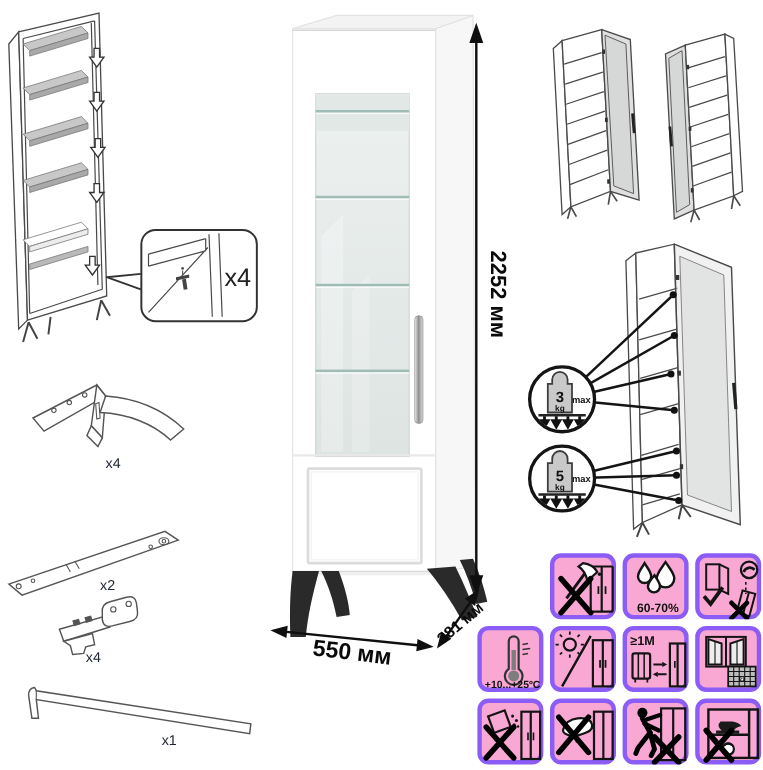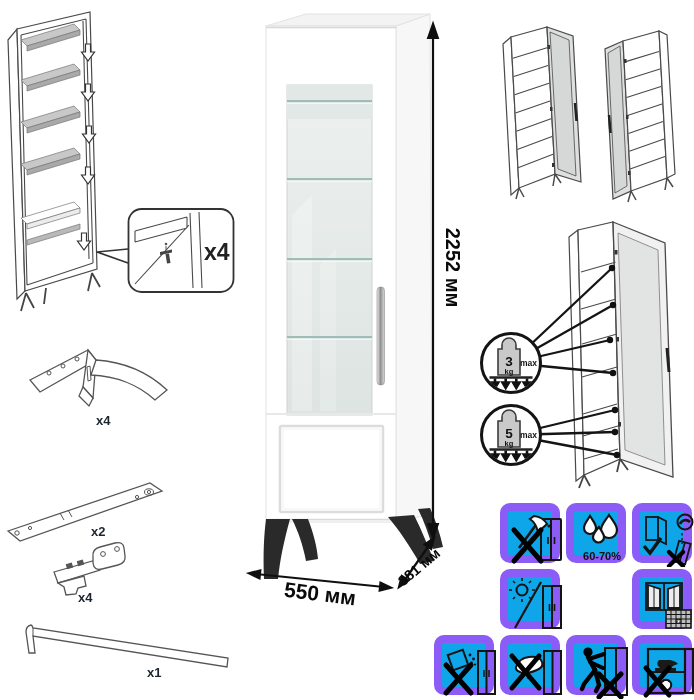--- a/index.html
+++ b/index.html
@@ -1,22 +1,22 @@
 <!DOCTYPE html>
 <html><head>
 <meta charset="utf-8">
 <style>
   html,body{margin:0;padding:0;background:#fff;}
   #stage{position:relative;width:694px;height:700px;background:#fff;overflow:hidden;
          font-family:"Liberation Sans",sans-serif;}
   #stage svg{position:absolute;}
-  .qty{position:absolute;font-weight:bold;color:#1c2430;font-size:13px;}
+  .qty{position:absolute;font-weight:normal;color:#1c2430;font-size:13px;}
   .dim{position:absolute;font-weight:bold;color:#0a0a0a;text-align:center;}
-  .cell{position:absolute;width:60px;height:60px;border:8px solid #8b5cf6;border-radius:10px;
-        background:#0ea5e9;box-sizing:border-box;padding-left:24px;}
+  .cell{position:absolute;width:60px;height:60px;border:4px solid #8b5cf6;border-radius:10px;
+        background:#f9a8d4;box-sizing:border-box;padding-left:24px;}
   .cell svg{position:absolute;left:0;top:0;width:56px;height:56px;}
   .cell text{font-family:"Liberation Sans",sans-serif;font-weight:bold;fill:#101010;}
   .load-circle{position:absolute;width:62px;height:62px;border:3px solid #141414;border-radius:50%;
                background:#fff;box-sizing:border-box;overflow:hidden;}
   .load-circle svg{position:absolute;left:0;top:0;width:56px;height:56px;}
   .load-circle text{font-family:"Liberation Sans",sans-serif;font-weight:bold;fill:#111;}
   .wire{fill:#fff;stroke:#4a4a4a;stroke-width:1.2;}
   .wln{fill:none;stroke:#4a4a4a;stroke-width:1.1;}
 </style>
 </head>
@@ -300,20 +300,33 @@
       <g transform="rotate(15 42 42)">
             <rect x="36" y="31" width="12" height="21"></rect>
             <line x1="42" y1="31" x2="42" y2="52"></line>
           </g>
       <line x1="29" y1="41" x2="43" y2="55" stroke="#000" stroke-width="4.2" stroke-linecap="round"></line>
       <line x1="43" y1="41" x2="29" y2="55" stroke="#000" stroke-width="4.2" stroke-linecap="round"></line>
     </g>
       </svg>
   </div>
 
+  <div class="cell" style="left:434px;top:569px">
+    <svg viewBox="0 0 56 56">
+        <g stroke="#333" fill="none" stroke-width="2">
+      <path d="M24.5,10 a4.5,4.5 0 0 1 9,0 L33.5,35 a8,8 0 1 1 -9,0 Z"></path>
+      <line x1="29" y1="18" x2="29" y2="36" stroke="#7d7d7d" stroke-width="4"></line>
+      <circle cx="29" cy="41.5" r="5" fill="#7d7d7d" stroke="none"></circle>
+      <line x1="37" y1="13" x2="42" y2="12" stroke-width="1.4"></line>
+          <line x1="37" y1="17.5" x2="44" y2="16.5" stroke-width="1.4"></line>
+          <line x1="37" y1="22" x2="42" y2="21" stroke-width="1.4"></line>
+      <text x="28" y="52.5" text-anchor="middle" font-size="9.5" stroke="none">+10...+25ºC</text>
+    </g>
+      </svg>
+  </div>
   <div class="cell" style="left:500px;top:569px">
     <svg viewBox="0 0 56 56">
         <g stroke="#141414" fill="none" stroke-width="2">
       <circle cx="14" cy="13" r="5.5"></circle>
       <g stroke-width="1.6">
             <line x1="14" y1="4" x2="14" y2="1"></line>
             <line x1="14" y1="22" x2="14" y2="25"></line>
             <line x1="4" y1="13" x2="1" y2="13"></line>
             <line x1="24" y1="13" x2="27" y2="13"></line>
             <line x1="7" y1="6" x2="5" y2="4"></line>
@@ -322,20 +335,39 @@
             <line x1="21" y1="6" x2="23" y2="4"></line>
           </g>
       <line x1="7" y1="51" x2="33" y2="5" stroke-width="2.2"></line>
       <rect x="35" y="9" width="18" height="42"></rect>
           <line x1="44" y1="9" x2="44" y2="51"></line>
       <line x1="41.5" y1="27" x2="41.5" y2="34" stroke-width="1.6"></line>
           <line x1="46.5" y1="27" x2="46.5" y2="34" stroke-width="1.6"></line>
     </g>
       </svg>
   </div>
+  <div class="cell" style="left:566px;top:569px">
+    <svg viewBox="0 0 56 56">
+        <g stroke="#141414" fill="none" stroke-width="2">
+      <text x="3" y="13" font-size="11.5" stroke="none">≥1M</text>
+      <rect x="5" y="21" width="16" height="23" rx="2"></rect>
+      <line x1="10.3" y1="21" x2="10.3" y2="44" stroke-width="1.4"></line>
+          <line x1="15.6" y1="21" x2="15.6" y2="44" stroke-width="1.4"></line>
+      <line x1="7.5" y1="44" x2="7.5" y2="47.5" stroke-width="1.6"></line>
+          <line x1="18.5" y1="44" x2="18.5" y2="47.5" stroke-width="1.6"></line>
+      <line x1="24" y1="31" x2="32" y2="31" stroke-width="1.8"></line>
+          <polygon points="32,28.6 36.5,31 32,33.4" fill="#141414" stroke="none"></polygon>
+      <line x1="36" y1="40" x2="28" y2="40" stroke-width="1.8"></line>
+          <polygon points="28,37.6 23.5,40 28,42.4" fill="#141414" stroke="none"></polygon>
+      <rect x="39" y="12" width="14" height="39"></rect>
+          <line x1="46" y1="12" x2="46" y2="51"></line>
+      <line x1="43.5" y1="28" x2="43.5" y2="34" stroke-width="1.5"></line>
+    </g>
+      </svg>
+  </div>
   <div class="cell" style="left:632px;top:569px">
     <svg viewBox="0 0 56 56">
         <g stroke="#141414" fill="none" stroke-width="1.8">
       <rect x="6" y="6" width="36" height="27"></rect>
       <path d="M8,8 L20,12 L20,31 L8,31 Z" fill="#ededed"></path>
           <path d="M40,8 L28,12 L28,31 L40,31 Z" fill="#ededed"></path>
       <line x1="24" y1="6" x2="24" y2="33"></line>
       <line x1="14" y1="10" x2="14" y2="31" stroke-width="1"></line>
           <line x1="34" y1="10" x2="34" y2="31" stroke-width="1"></line>
       <rect x="26" y="33" width="25" height="18" fill="#bdbdbd" stroke-width="1.6"></rect>

